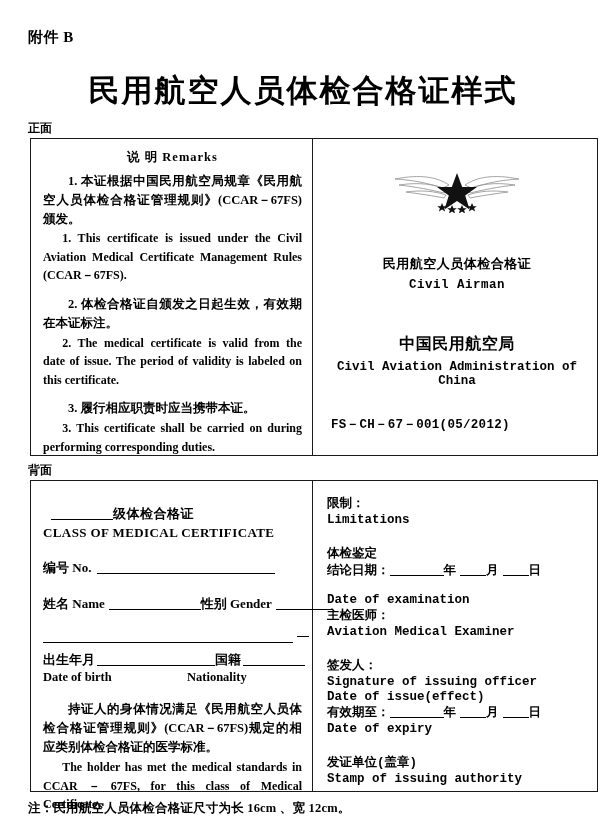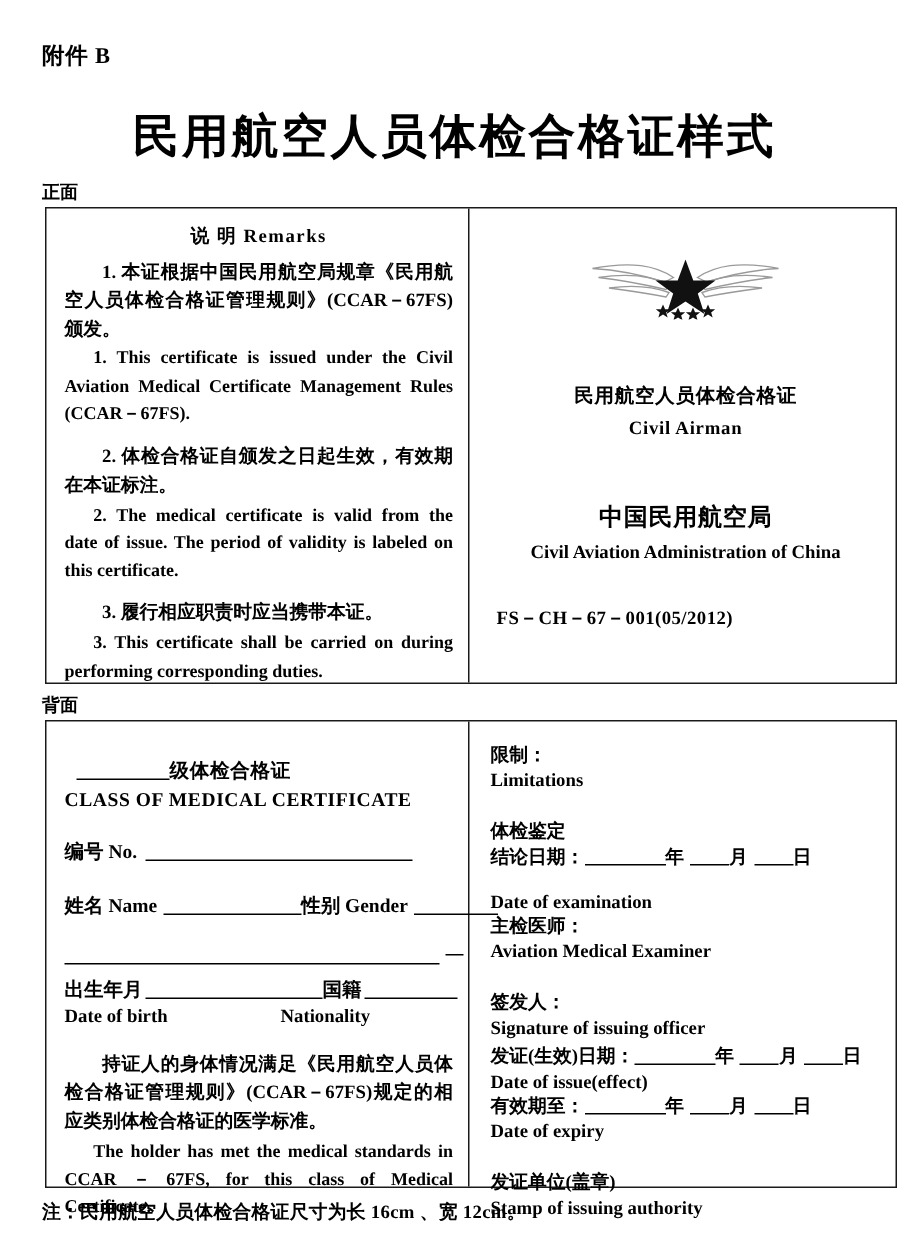--- a/index.html
+++ b/index.html
@@ -72,20 +72,21 @@
     box-sizing: border-box;
     border-right: 1px solid #1a1a1a;
     padding: 6px 10px 4px 12px;
     position: relative;
   }
   .panel-right {
     flex: 1;
     box-sizing: border-box;
     padding: 6px 10px 4px 14px;
     position: relative;
+    font-family: Liberation Mono, monospace;
   }
 
   
   .remarks-title {
     text-align: center;
     font-size: 12.5px;
     font-weight: bold;
     letter-spacing: 1px;
     margin: 4px 0 6px 0;
   }
@@ -381,23 +382,20 @@
 
       <div class="r-en">Date of examination</div>
       <div class="r-zh">主检医师：</div>
       <div class="r-en">Aviation Medical Examiner</div>
 
       <div class="gap-lg"></div>
 
       <div class="r-zh">签发人：</div>
       <div class="r-en">Signature of issuing officer</div>
 
-      <div class="r-zh" style="margin-top:3px;">
-        <span>发证(生效)日期：</span><span class="date-blank-long"></span><span>年</span><span class="date-blank-short"></span><span>月</span><span class="date-blank-short"></span><span>日</span>
-      </div>
       <div class="r-en">Date of issue(effect)</div>
 
       <div class="r-zh">
         <span>有效期至：</span><span class="date-blank-long"></span><span>年</span><span class="date-blank-short"></span><span>月</span><span class="date-blank-short"></span><span>日</span>
       </div>
       <div class="r-en">Date of expiry</div>
 
       <div class="gap-lg"></div>
 
       <div class="r-zh">发证单位(盖章)</div>

